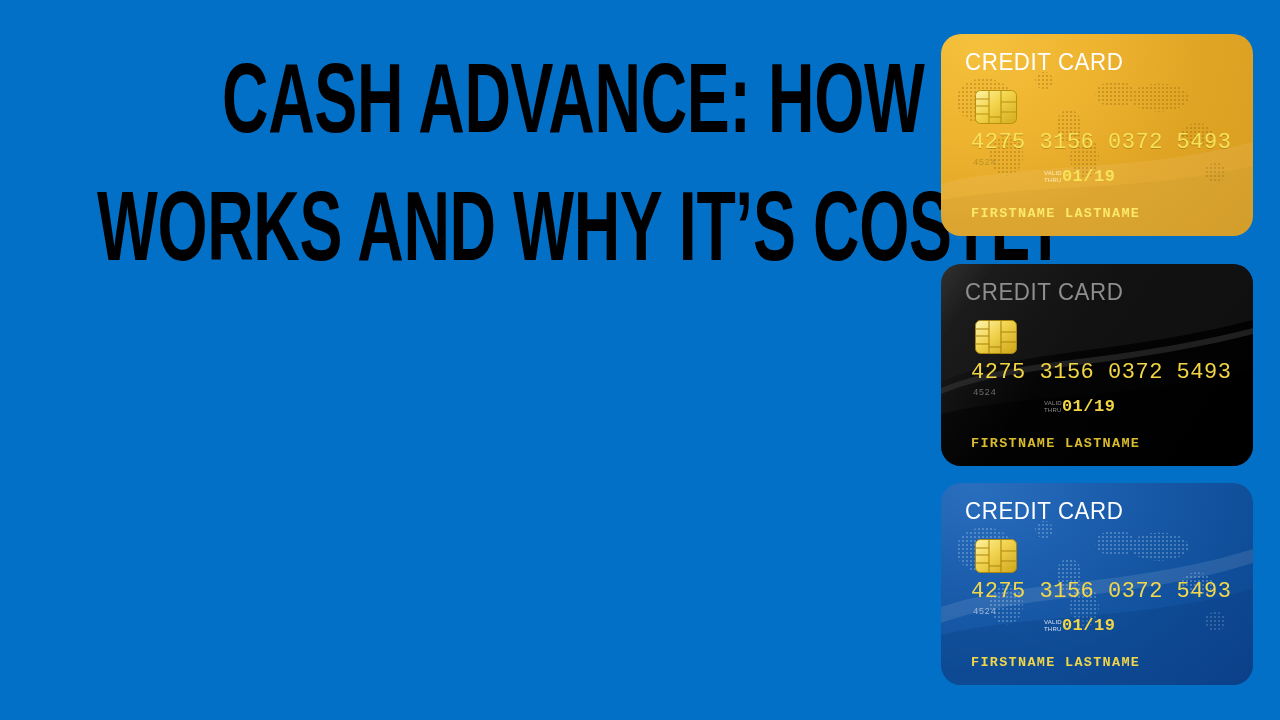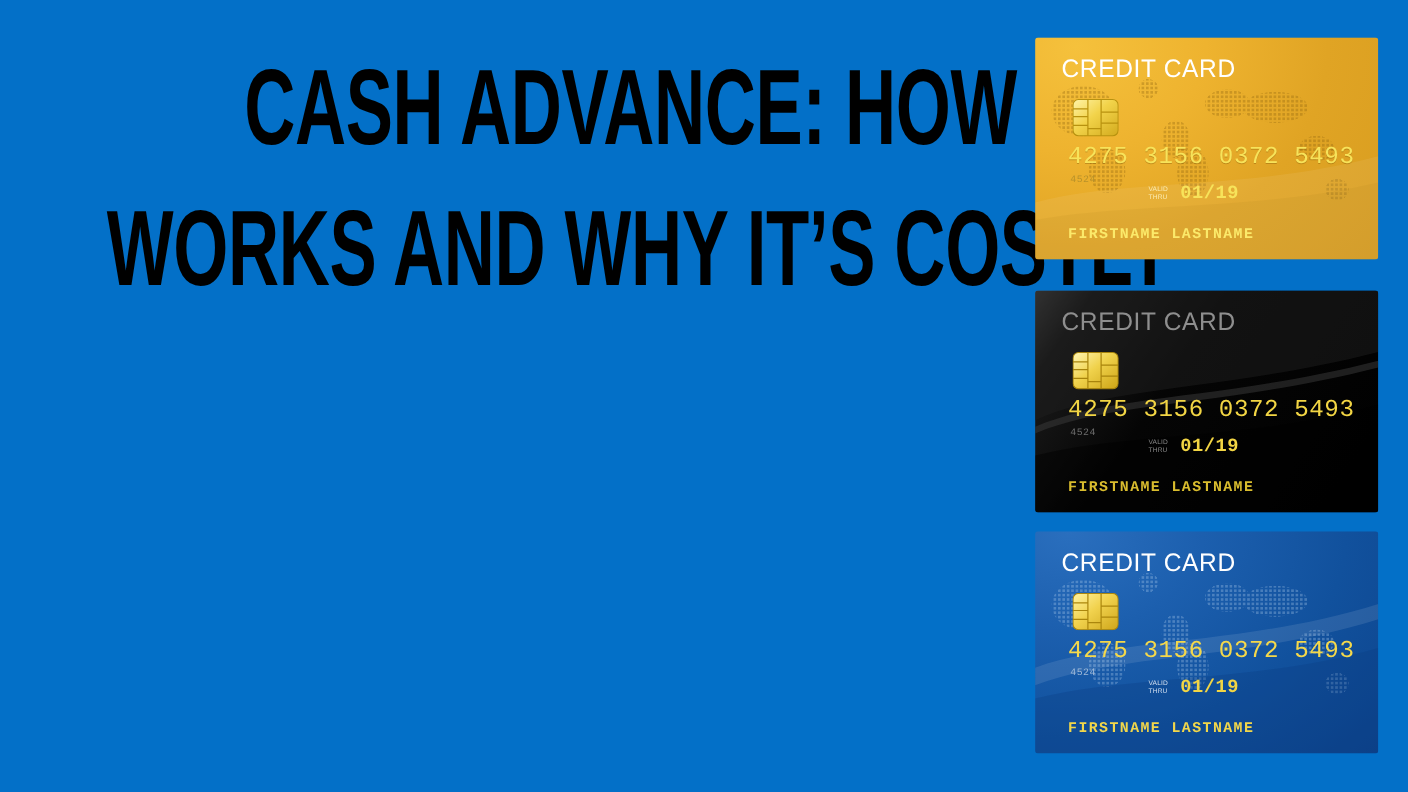--- a/index.html
+++ b/index.html
@@ -46,21 +46,21 @@
   }
   .title-line.l1 { margin-left: 222px; }
   .title-line.l2 { margin-left: 97px; }
 
   
   .card {
     position: absolute;
     left: 941px;
     width: 312px;
     height: 202px;
-    border-radius: 3px;
+    border-radius: 20px;
     overflow: hidden;
     box-sizing: border-box;
   }
   .card.gold  { top: 34px;  }
   .card.black { top: 264px; }
   .card.blue  { top: 483px; }
 
   
   .card.gold .fill {
     position: absolute; inset: 0;
@@ -171,21 +171,21 @@
   .card.gold  .pan-sub { color: #b8922a; }
   .card.black .pan-sub { color: #6c6c6c; }
   .card.blue  .pan-sub { color: #9fb9d8; }
 
   .expiry-row {
     position: absolute;
     left: 103px;
     top: 133px;
     display: flex;
     align-items: center;
-    gap: 11px;
+    gap: 0;
   }
   .valid-thru {
     font-family: "Liberation Sans", sans-serif;
     font-size: 6px;
     line-height: 7px;
     letter-spacing: .2px;
     text-align: left;
     opacity: .9;
   }
   .card.gold  .valid-thru { color: #fdf3c0; }

